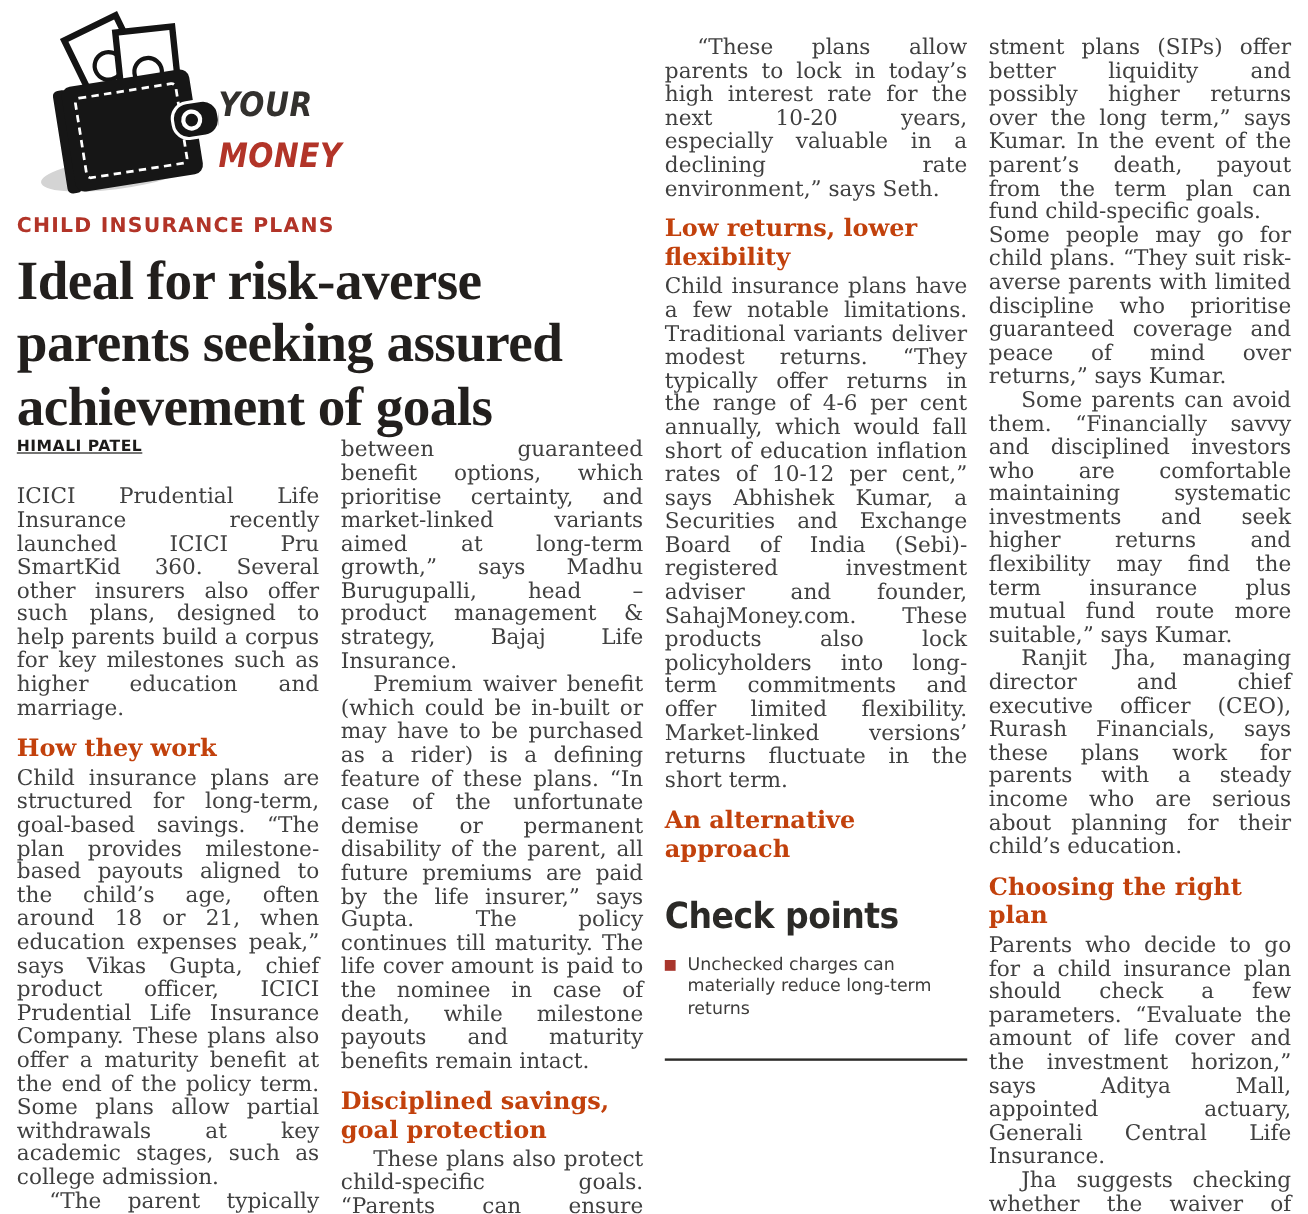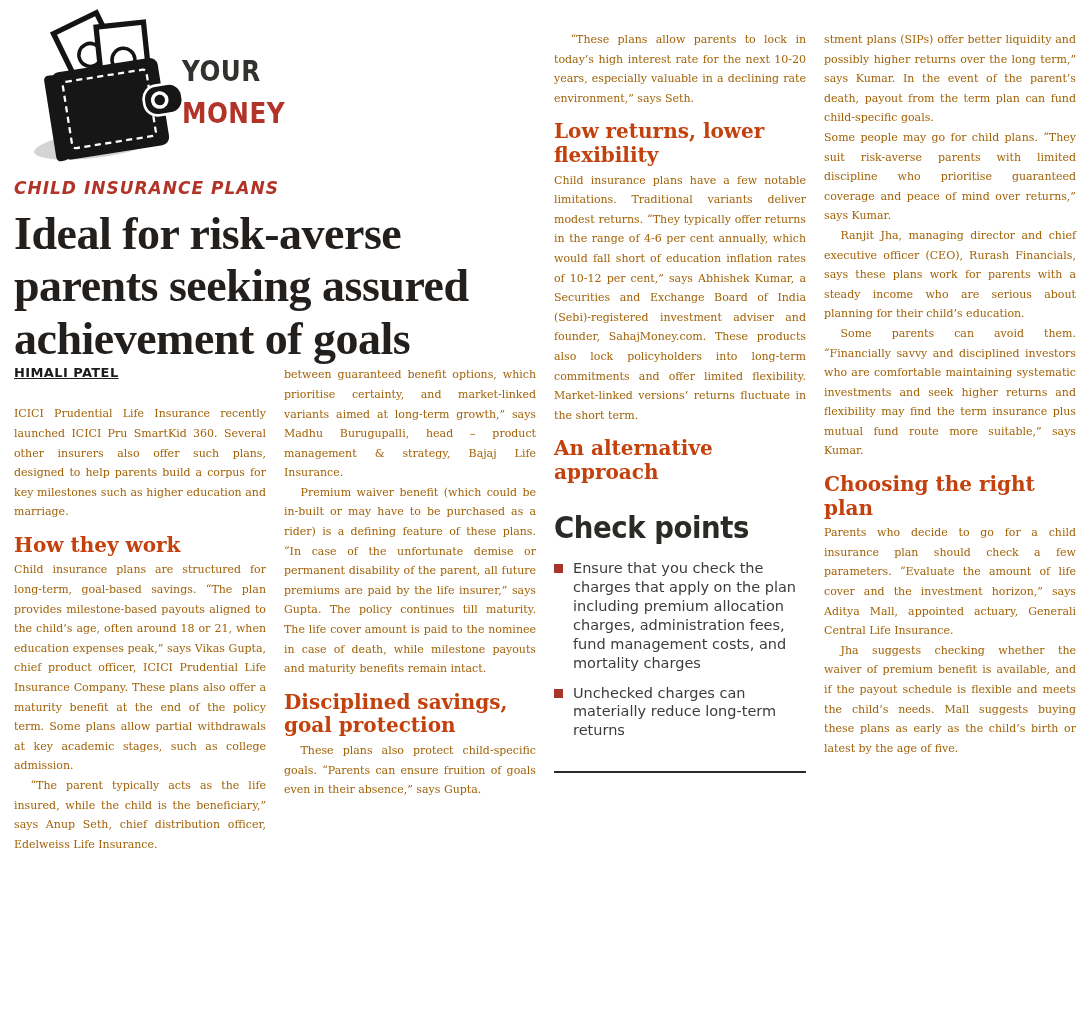--- a/index.html
+++ b/index.html
@@ -8,50 +8,50 @@
     width:1090px; height:1012px; overflow:hidden;
     font-family:"DejaVu Serif", serif;
     color:#1f1e1c;
   }
   .page { display:flex; gap:18px; padding:6px 12px 0 14px; }
 
   
   .left-half { width:522px; flex:0 0 522px; }
   .brand-row { position:relative; height:168px; }
   .wallet-wrap { position:absolute; left:18px; top:2px; width:150px; height:162px; }
-  .masthead { position:absolute; left:168px; top:52px; line-height:1; }
+  .masthead { position:absolute; left:168px; top:68px; line-height:1;font-style:italic; }
   .masthead .m1, .masthead .m2 {
     display:block; font-family:"DejaVu Sans", sans-serif; font-weight:bold;
     font-size:28px; transform:scaleX(.88); transform-origin:left;
     letter-spacing:.5px;
   }
   .masthead .m1 { color:#33312e; }
   .masthead .m2 { color:#b23428; margin-top:14px; }
   .kicker {
     font-family:"DejaVu Sans", sans-serif; font-weight:bold;
-    font-size:17px; color:#b23428; letter-spacing:1px; margin:4px 0 10px 0;font-style:italic;
+    font-size:17px; color:#b23428; letter-spacing:1px; margin:4px 0 10px 0;
   }
   .headline {
     font-family:"Liberation Serif", serif; font-weight:700;
     font-size:46px; line-height:1.14; color:#221f1d; letter-spacing:-.5px;
   }
   .byline {
     font-family:"DejaVu Sans", sans-serif; font-weight:bold;
     font-size:13px; color:#1c1b19; letter-spacing:.4px; margin-bottom:24px;text-decoration:underline;
   }
   .left-cols { display:flex; gap:18px; }
   .left-cols .col { width:252px; flex:0 0 252px; }
 
   
   .col3, .col4 { width:252px; flex:0 0 252px; padding-top:24px; }
 
   
   .para {
-    font-size:11px; line-height:19.6px; text-align:justify;
-    color:#a16207;
+    font-size:18px; line-height:19.6px; text-align:justify;
+    color:#404040;
   }
   .para.indent { text-indent:1.5em; }
   .subhead {
     font-family:"DejaVu Serif", serif; font-weight:bold;
     font-size:20px; line-height:1.18; color:#c2410c;
     margin:12px 0 3px 0; white-space:pre-line;
   }
 
   
   .checkpoints { margin-top:26px; border-bottom:2px solid #2c2b29; padding-bottom:20px; }
@@ -131,36 +131,32 @@
         <p class="para indent">“These plans allow parents to lock in today’s high interest rate for the next 10-20 years, especially valuable in a declining rate environment,” says Seth.</p>
         <h3 class="subhead">Low returns, lower flexibility</h3>
         <p class="para">Child insurance plans have a few notable limitations. Traditional variants deliver modest returns. “They typically offer returns in the range of 4-6 per cent annually, which would fall short of education inflation rates of 10-12 per cent,” says Abhishek Kumar, a Securities and Exchange Board of India (Sebi)-registered investment adviser and founder, SahajMoney.com. These products also lock policyholders into long-term commitments and offer limited flexibility. Market-linked versions’ returns fluctuate in the short term.</p>
         <h3 class="subhead">An alternative approach</h3>
       </div>
     <div class="checkpoints">
       <h2>Check points</h2>
       <ul>
           <li>
             <span class="bullet-sq"></span>
-            <span>Ensure that you check the charges that apply on the plan including premium allocation charges, administration fees, fund management costs, and mortality charges</span>
-          </li>
-          <li>
-            <span class="bullet-sq"></span>
             <span>Unchecked charges can materially reduce long-term returns</span>
           </li>
         </ul>
     </div>
   </div>
 
   <div class="col4">
     <div>
         <p class="para">stment plans (SIPs) offer better liquidity and possibly higher returns over the long term,” says Kumar. In the event of the parent’s death, payout from the term plan can fund child-specific goals.</p>
         <p class="para">Some people may go for child plans. “They suit risk-averse parents with limited discipline who prioritise guaranteed coverage and peace of mind over returns,” says Kumar.</p>
+        <p class="para indent">Some parents can avoid them. “Financially savvy and disciplined investors who are comfortable maintaining systematic investments and seek higher returns and flexibility may find the term insurance plus mutual fund route more suitable,” says Kumar.</p>
         <p class="para indent">Ranjit Jha, managing director and chief executive officer (CEO), Rurash Financials, says these plans work for parents with a steady income who are serious about planning for their child’s education.</p>
-        <p class="para indent">Some parents can avoid them. “Financially savvy and disciplined investors who are comfortable maintaining systematic investments and seek higher returns and flexibility may find the term insurance plus mutual fund route more suitable,” says Kumar.</p>
         <h3 class="subhead">Choosing the right plan</h3>
         <p class="para">Parents who decide to go for a child insurance plan should check a few parameters. “Evaluate the amount of life cover and the investment horizon,” says Aditya Mall, appointed actuary, Generali Central Life Insurance.</p>
         <p class="para indent">Jha suggests checking whether the waiver of premium benefit is available, and if the payout schedule is flexible and meets the child’s needs. Mall suggests buying these plans as early as the child’s birth or latest by the age of five.</p>
       </div>
 
   </div>
 
 </div>
 
 </body></html>

